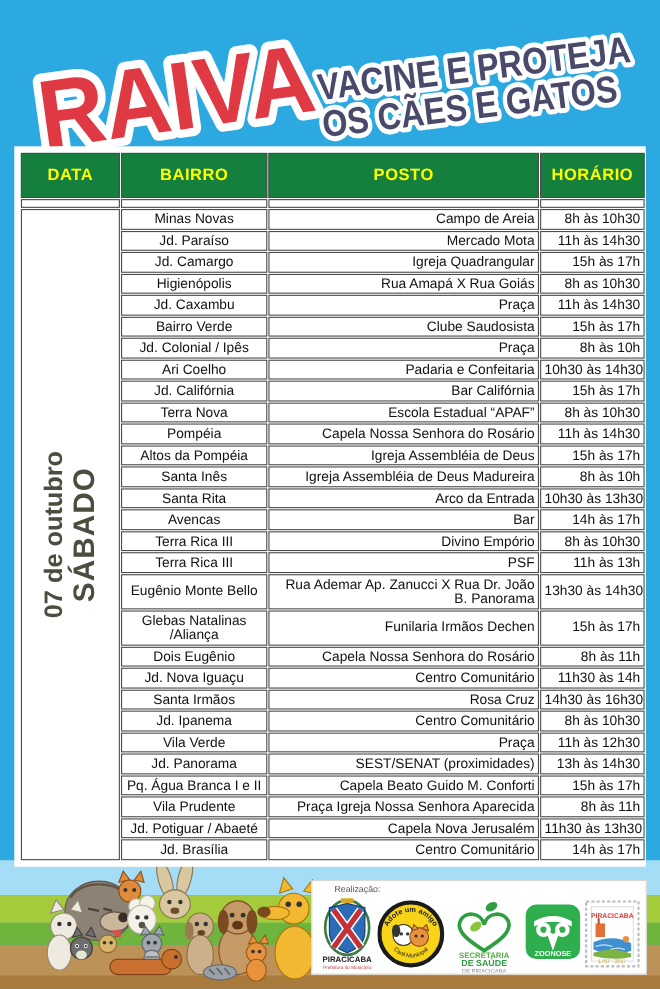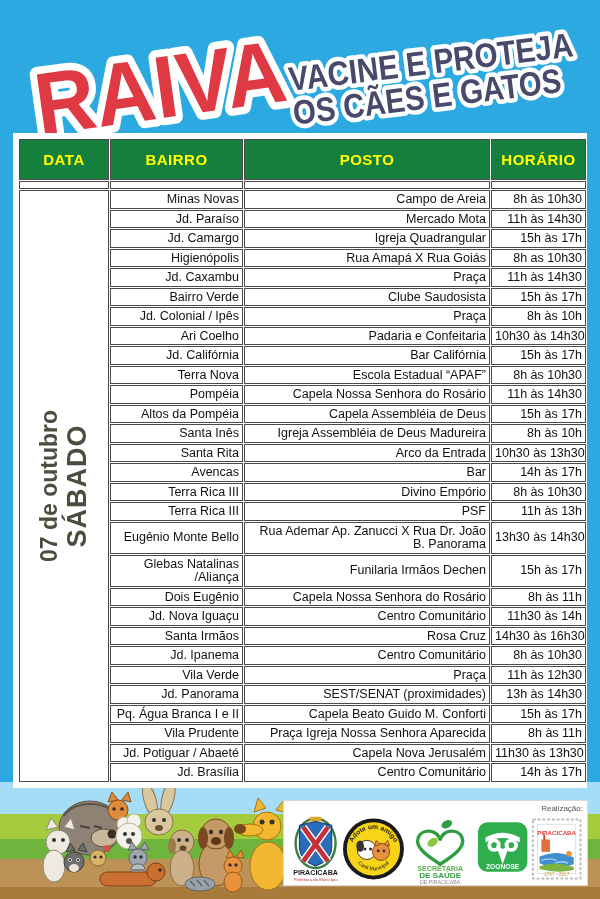--- a/index.html
+++ b/index.html
@@ -23,21 +23,21 @@
     background:#15803d;color:#FFFF00;
     font-size:15px;font-weight:bold;letter-spacing:.5px;
     padding:11px 0;border:1px solid #4B4B4B;text-align:center;
   }
   table.schedule td{
     font-size:12.5px;line-height:13.5px;color:#111;
     padding:2px 3px 1px;border:1px solid #4B4B4B;
     background:#ffffff;overflow:hidden;vertical-align:middle;
   }
   tr.spacer-row td{height:6px;padding:0;}
-  td.bairro-cell{text-align:right;margin-top:20px;}
+  td.bairro-cell{text-align:center;margin-top:20px;}
   td.posto-cell{text-align:right;}
   td.horario-cell{text-align:right;padding-right:4px;white-space:nowrap;}
   td.date-cell{
     background:#FFFF00;position:relative;padding:0;
   }
   .date-rotated{
     position:absolute;top:50%;left:50%;
     transform:translate(-50%,-50%) rotate(-90deg);
     text-align:center;white-space:nowrap;color:#4C4C3F;
   }
@@ -51,21 +51,21 @@
   .band.grass-dark{top:57px;height:20px;background:#6FB43C;}
   .band.dirt{top:77px;height:28px;background:#BC9257;}
   .band.dirt-dark{top:105px;height:12px;background:#A87B3C;}
   .animals-svg{position:absolute;left:4px;top:-10px;}
   
   .credits-box{
     position:absolute;left:283px;top:18px;width:305px;height:86px;
     background:#ffffff;border:1px solid #d8d8d0;box-sizing:border-box;
     padding:2px 4px;
   }
-  .realizacao{font-size:8px;color:#555;margin:1px 0 0 2px;text-align:right;}
+  .realizacao{font-size:8px;color:#555;margin:1px 0 0 16px;}
   .logos-row{display:flex;justify-content:space-between;align-items:center;margin-top:0px;}
   .logos-row svg{display:block;}
 </style>
 </head>
 <body>
 
 <svg class="logo-svg" width="600" height="142" viewBox="0 0 600 142">
   <g transform="rotate(-8 160 85)">
     <text x="34" y="118" font-size="88" font-weight="bold" fill="#DF3A44" stroke="#ffffff" stroke-width="15" stroke-linejoin="round" paint-order="stroke" textLength="252" lengthAdjust="spacingAndGlyphs">RAIVA</text>
   </g>
@@ -155,21 +155,21 @@
           <td class="posto-cell">Escola Estadual  “APAF”</td>
           <td class="horario-cell">8h às 10h30</td>
         </tr>
         <tr>
           <td class="bairro-cell">Pompéia</td>
           <td class="posto-cell">Capela Nossa Senhora do Rosário</td>
           <td class="horario-cell">11h às 14h30</td>
         </tr>
         <tr>
           <td class="bairro-cell">Altos da Pompéia</td>
-          <td class="posto-cell">Capela Assembléia de Deus</td>
+          <td class="posto-cell">Igreja Assembléia de Deus</td>
           <td class="horario-cell">15h às 17h</td>
         </tr>
         <tr>
           <td class="bairro-cell">Santa Inês</td>
           <td class="posto-cell">Igreja Assembléia de Deus Madureira</td>
           <td class="horario-cell">8h às 10h</td>
         </tr>
         <tr>
           <td class="bairro-cell">Santa Rita</td>
           <td class="posto-cell">Arco da Entrada</td>

